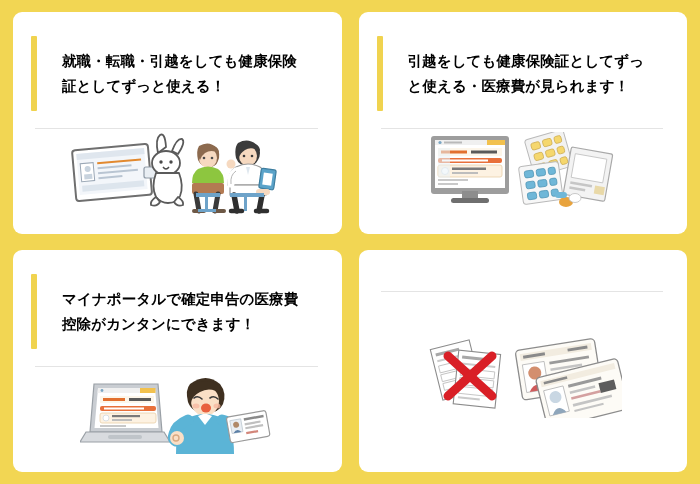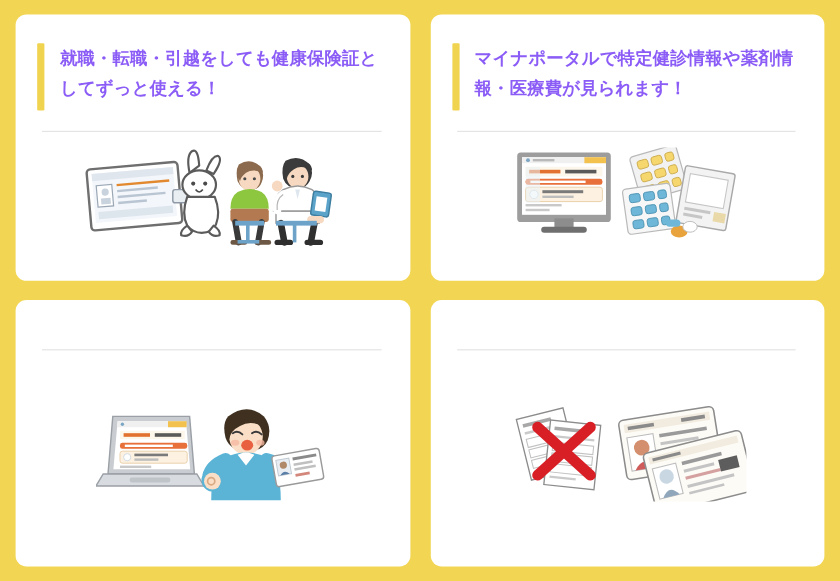--- a/index.html
+++ b/index.html
@@ -45,26 +45,26 @@
 
   .accent-bar {
     width: 6px;
     min-width: 6px;
     background: #f0d34f;
     border-radius: 1px;
     margin-right: 13px;
   }
 
   .card-title {
-    color: #8b5cf6;
+    color: #000000;
     font-size: 14.5px;
     font-weight: bold;
     line-height: 1.72;
     letter-spacing: 0.1px;
-    margin: 0;
+    margin: 12px;
     padding-top: 1px;
     font-family: "DejaVu Sans", "Liberation Sans", sans-serif;
   }
 
   .card-divider {
     height: 1px;
     background: #e4e4e4;
     margin: 17px 4px 0 4px;
   }
 
@@ -157,21 +157,21 @@
           <rect x="160" y="62" width="34" height="4" fill="#6ea3c9"></rect>
           <rect x="174" y="64" width="3" height="16" fill="#6ea3c9"></rect>
         </g>
       </svg>
     </div>
   </div>
 
   <div class="benefit-card">
     <div class="card-heading">
       <div class="accent-bar"></div>
-      <p class="card-title">マイナポータルで特定健診情報や薬剤情報・医療費が見られます！</p>
+      <p class="card-title">引越をしても健康保険証としてずっと使える・医療費が見られます！</p>
     </div>
     <div class="card-divider"></div>
     <div class="card-illustration">
       <svg class="illus-svg" width="186" height="82" viewBox="0 0 186 82" xmlns="http://www.w3.org/2000/svg">
 
         <g>
           <rect x="2" y="4" width="78" height="58" rx="3" fill="#9d9d9d"></rect>
           <rect x="6" y="8" width="70" height="48" fill="#ffffff"></rect>
           <rect x="6" y="8" width="70" height="5" fill="#f0f0f0"></rect>
           <rect x="58" y="8" width="18" height="5" fill="#f2c14e"></rect>
@@ -233,20 +233,24 @@
         <g>
           <ellipse cx="137" cy="70" rx="7" ry="5" fill="#e8a33d"></ellipse>
           <ellipse cx="146" cy="66" rx="6" ry="4.5" fill="#ffffff" stroke="#bdbdbd" stroke-width="0.8"></ellipse>
           <rect x="126" y="60" width="12" height="6" rx="3" fill="#6fb7d8"></rect>
         </g>
       </svg>
     </div>
   </div>
 
   <div class="benefit-card">
+    <div class="card-heading">
+      <div class="accent-bar"></div>
+      <p class="card-title">マイナポータルで確定申告の医療費控除がカンタンにできます！</p>
+    </div>
     <div class="card-divider"></div>
     <div class="card-illustration">
       <svg class="illus-svg" width="192" height="86" viewBox="0 0 192 86" xmlns="http://www.w3.org/2000/svg">
 
         <g>
           <path d="M14 16 l64 0 l4 48 l-72 0 z" fill="#c9cdd2" stroke="#9aa0a6" stroke-width="1.2"></path>
           <path d="M18 20 l57 0 l3.5 40 l-64 0 z" fill="#ffffff"></path>
           <path d="M18 20 l57 0 l0.4 5 l-57.8 0 z" fill="#f0f0f0"></path>
           <rect x="60" y="20" width="15.5" height="5" fill="#f2c14e"></rect>
           <circle cx="22" cy="22.5" r="1.4" fill="#7ba7c4"></circle>

